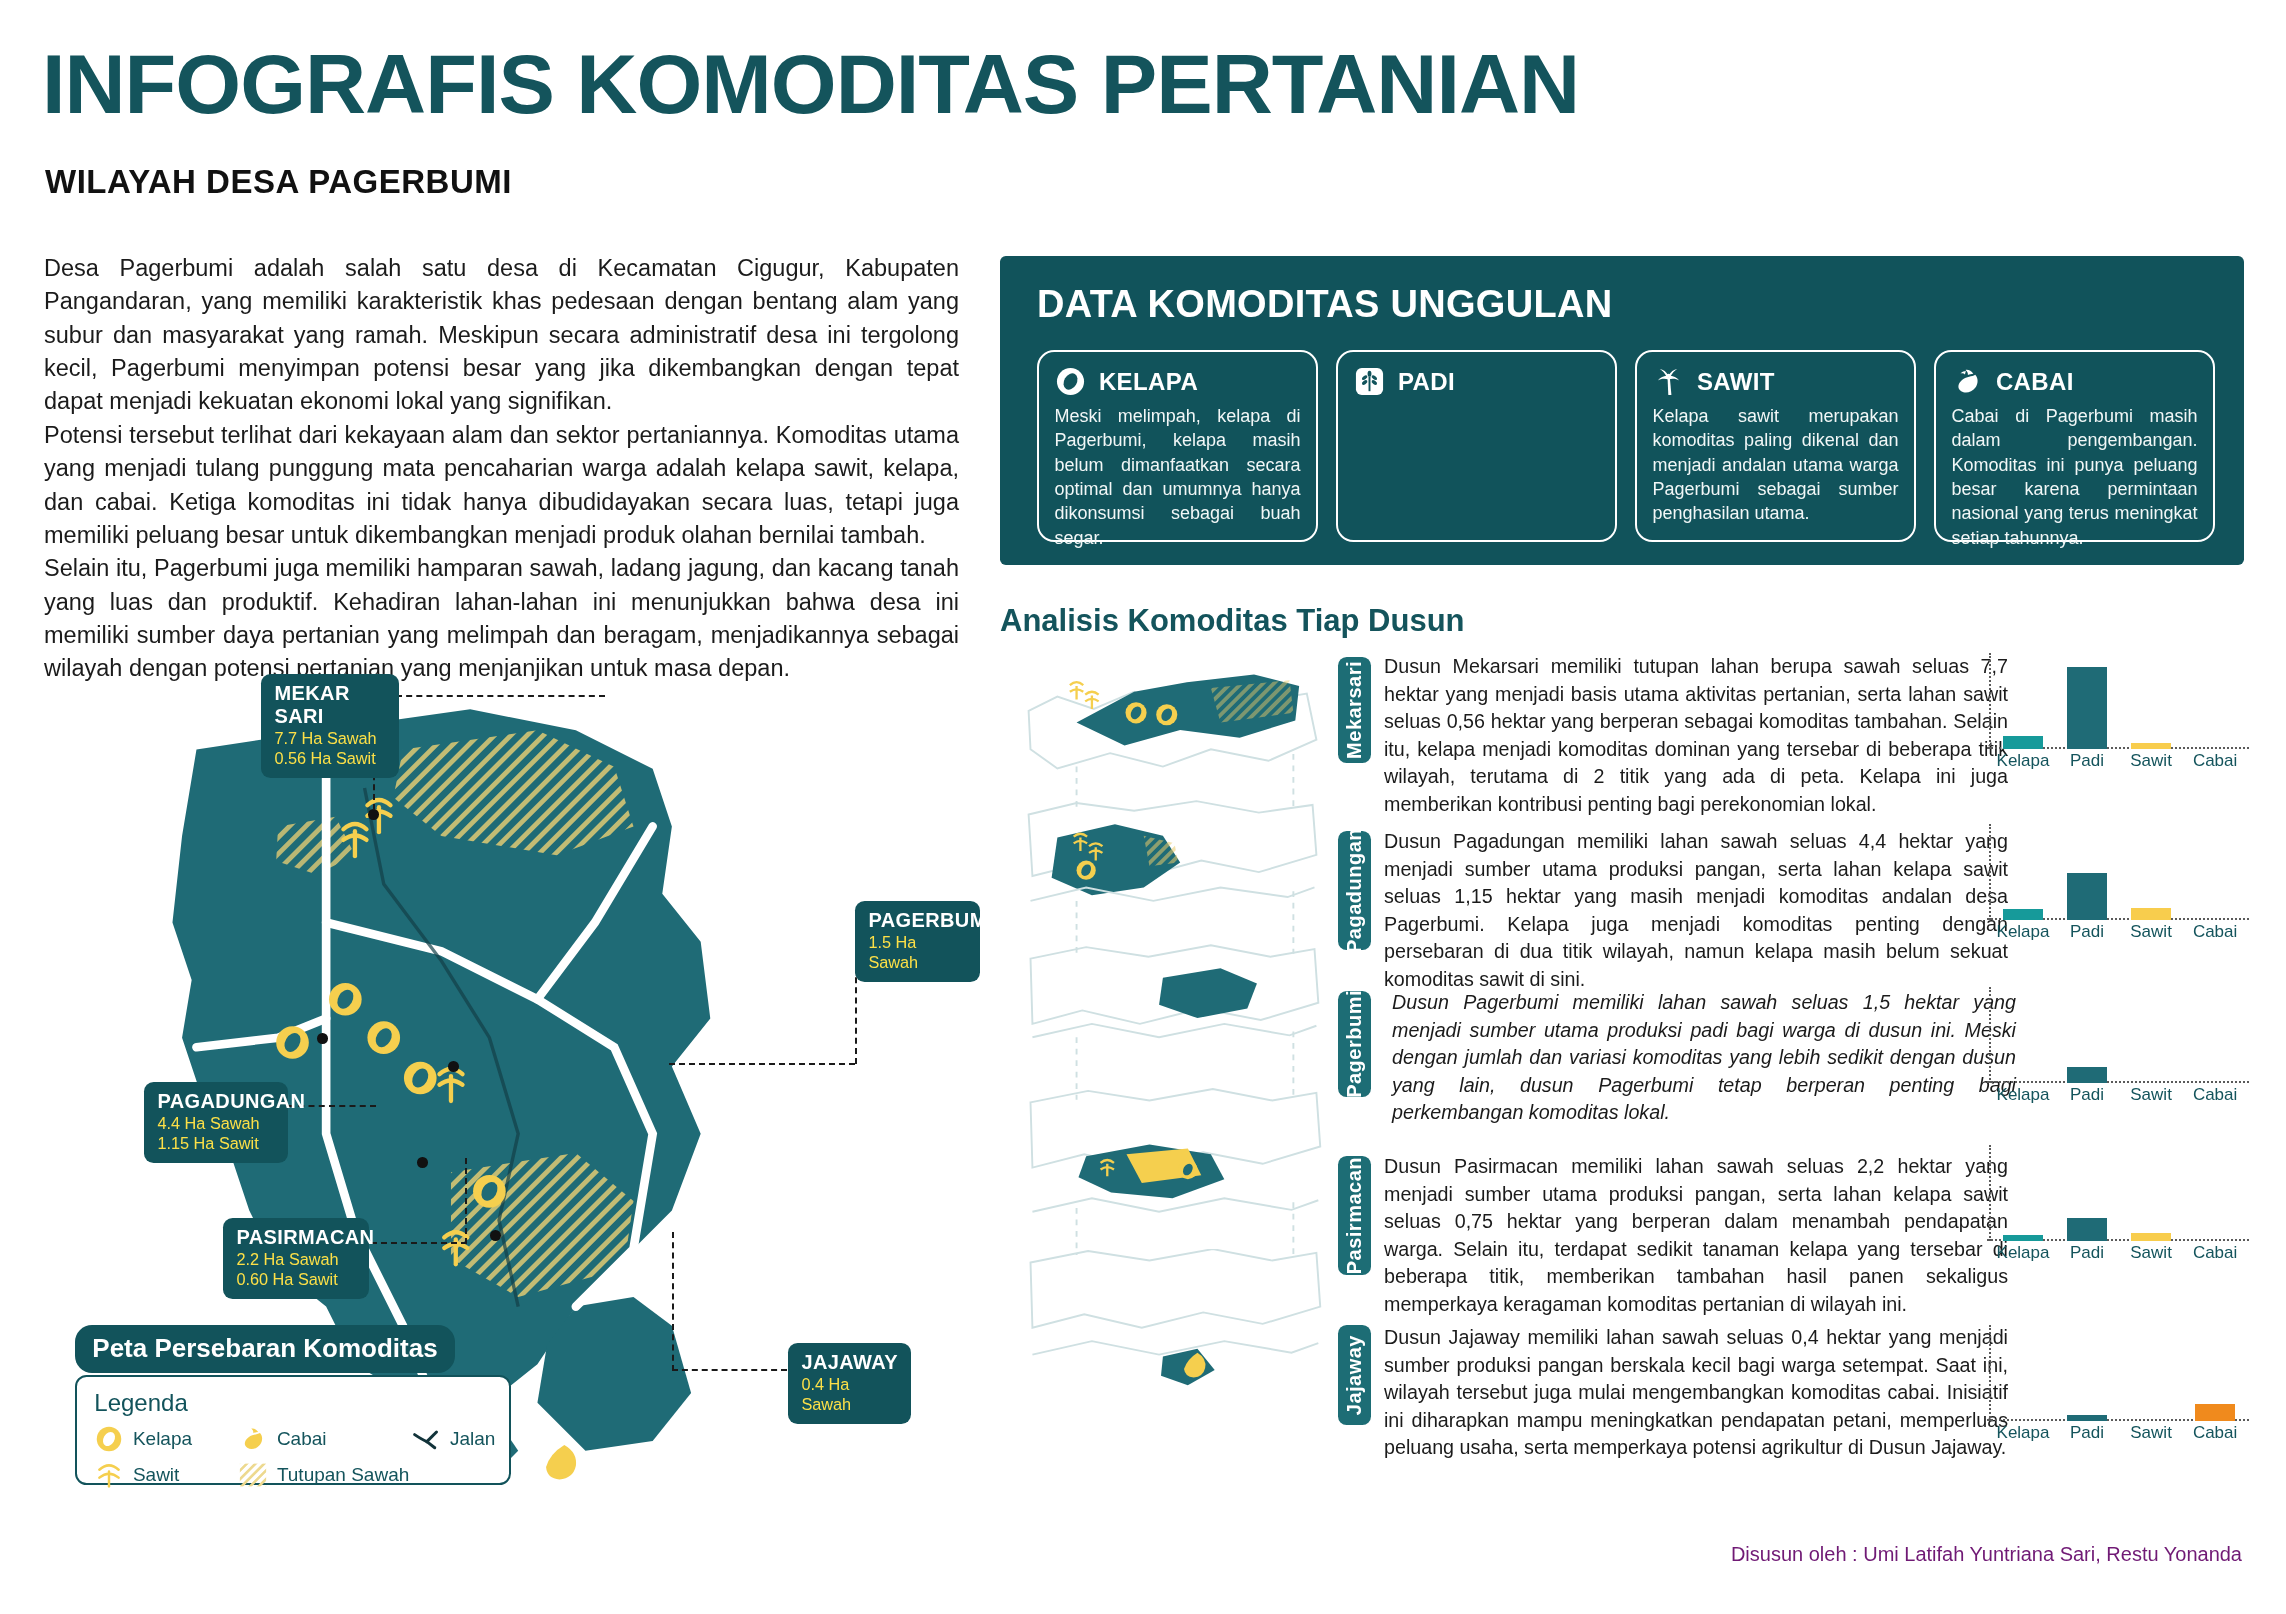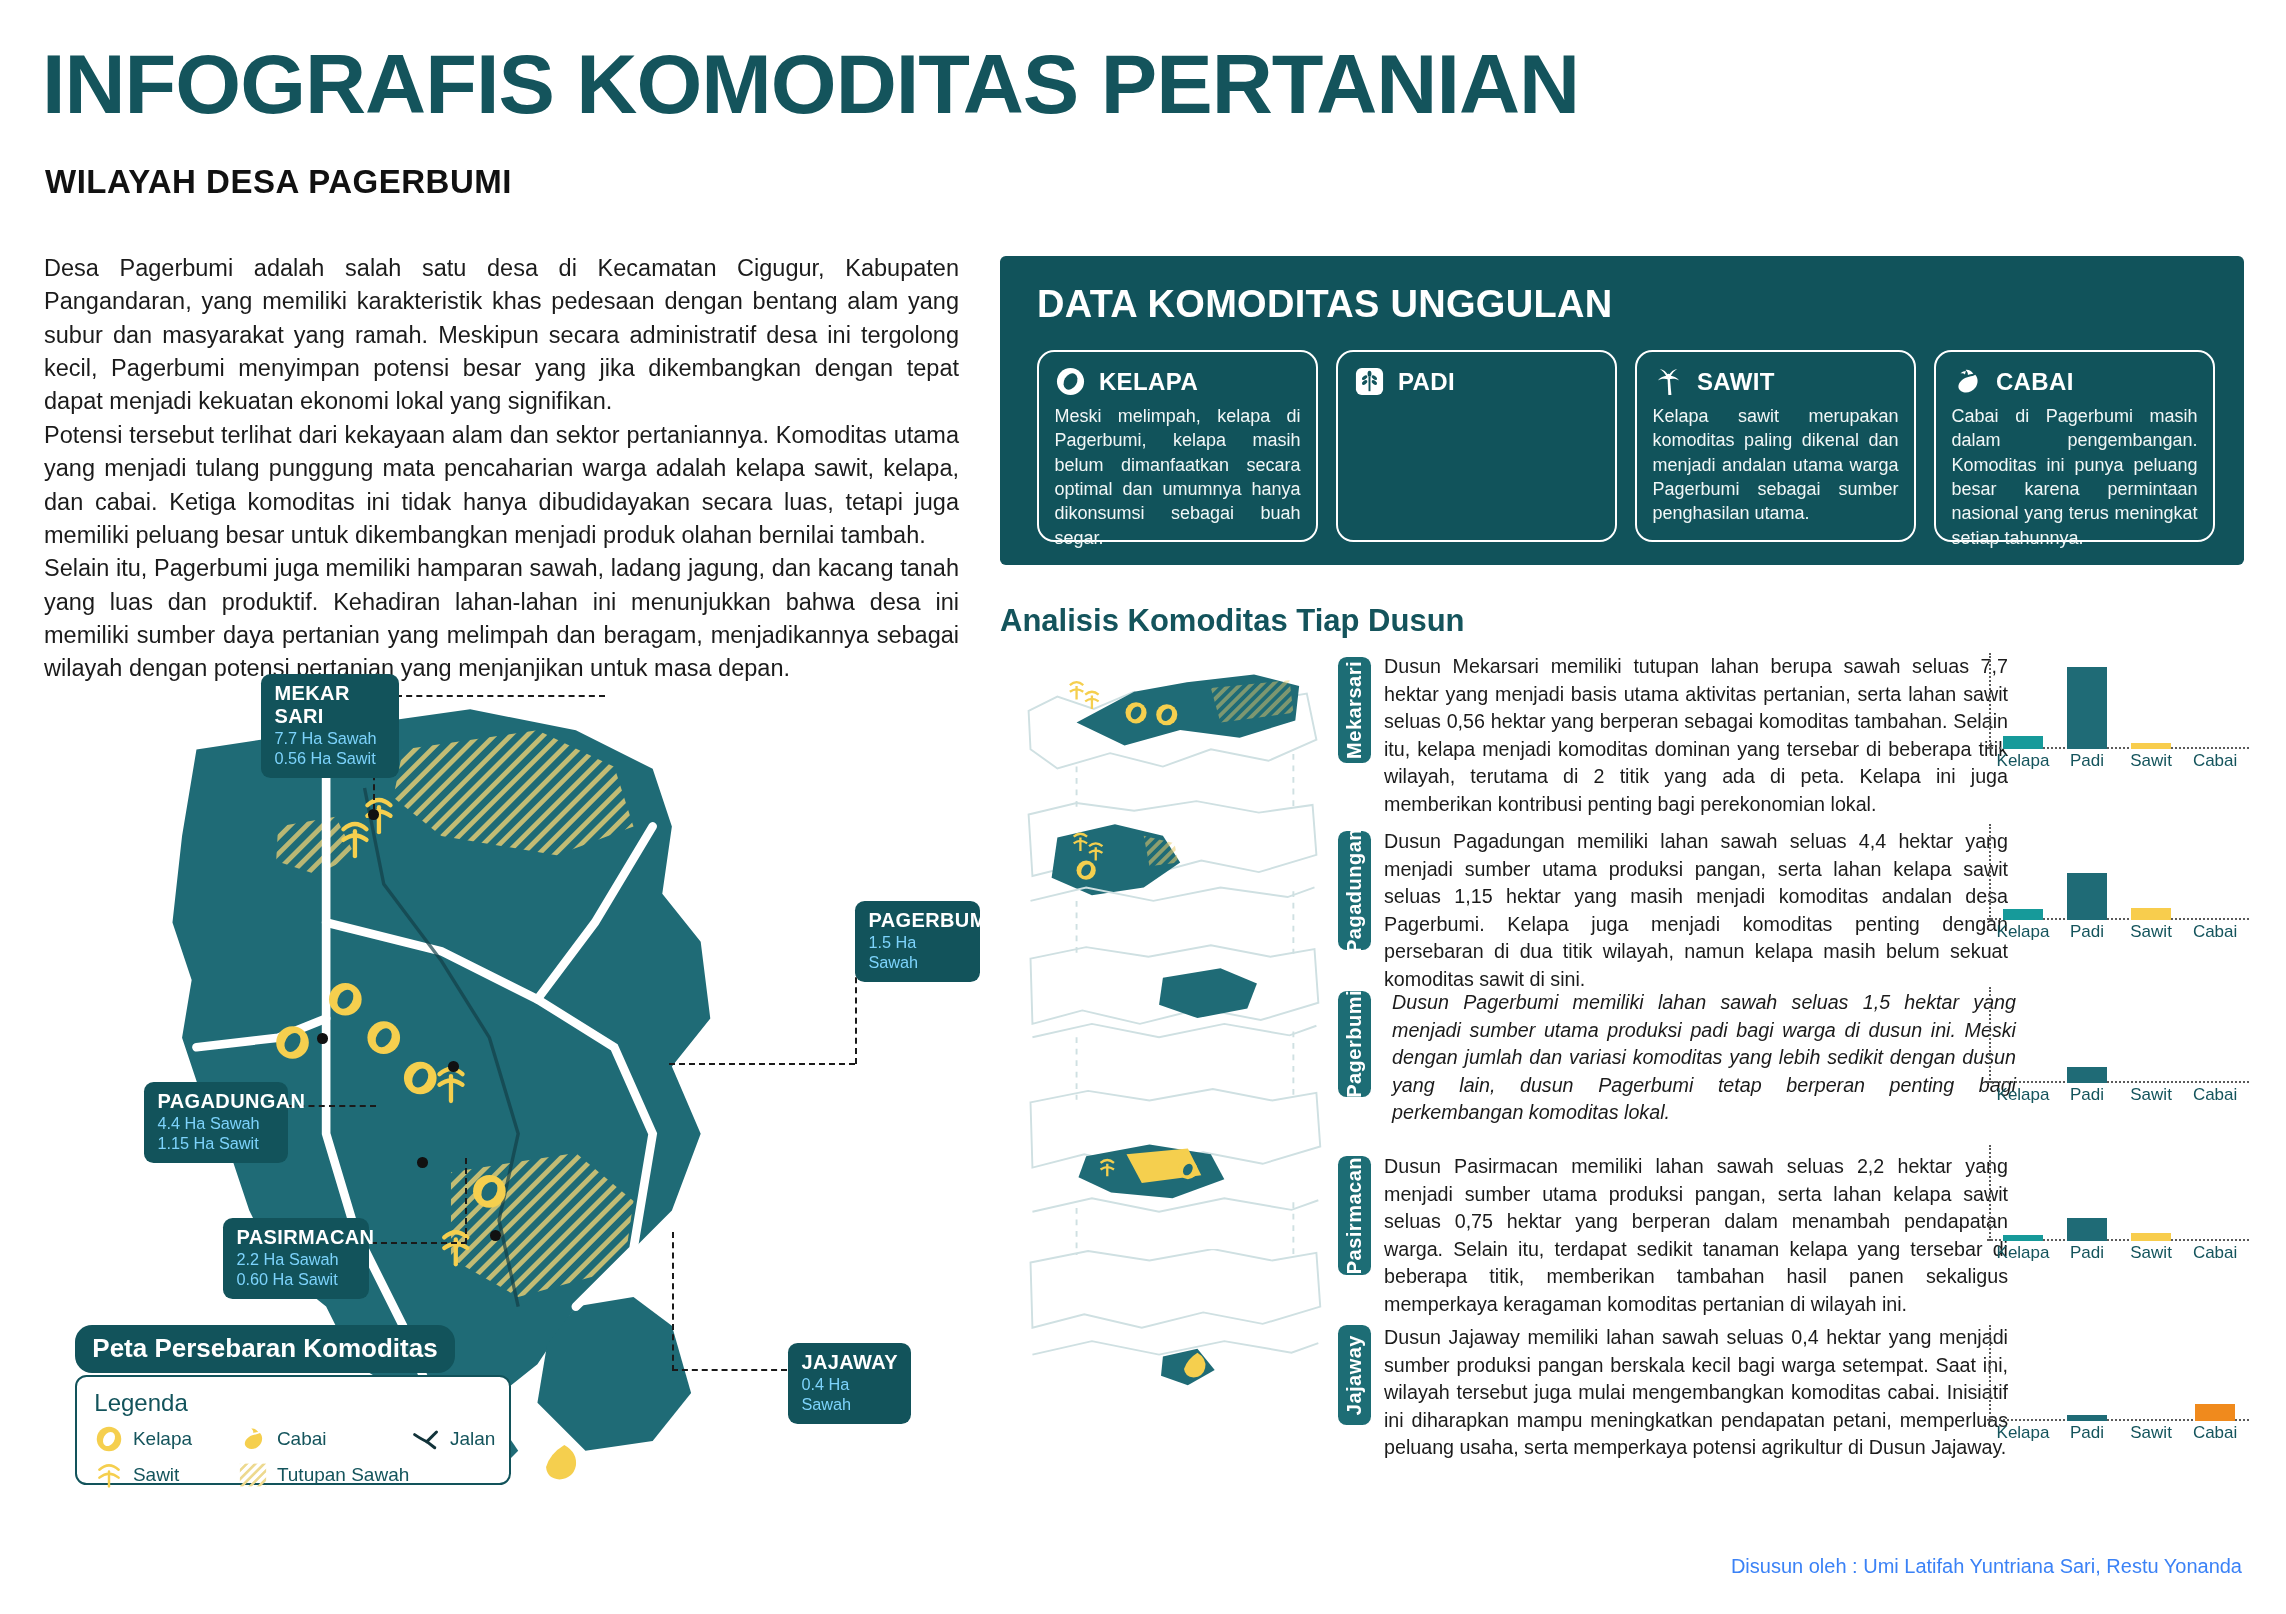--- a/index.html
+++ b/index.html
@@ -108,21 +108,21 @@
 
   
   .map-wrap { position:absolute; left:38px; top:634px; width:922px; height:865px; }
   .map-wrap svg { position:absolute; left:0; top:0; }
 
   .mlabel {
     position:absolute; background:#12535b; border-radius:9.6px;
     color:#ffffff; padding:7.7px 13.4px 9.6px 13.4px;
   }
   .mlabel .mname { font-size:20px; font-weight:bold; letter-spacing:0.4px; }
-  .mlabel .mstat { font-size:16.3px; line-height:1.25; color:#7dd3fc; }
+  .mlabel .mstat { font-size:16.3px; line-height:1.25; color:#fde047; }
 
   .leader { position:absolute; border-top:2.9px dashed #1a1a1a; height:0; }
   .leader-v { position:absolute; border-left:2.9px dashed #1a1a1a; width:0; }
   .leader-dot { position:absolute; width:10.6px; height:10.6px; border-radius:50%; background:#111; }
 
   
   .map-title {
     position:absolute; left:75px; top:1325px;
     background:#12535b; color:#ffffff; border-radius:17px;
     padding:7.7px 17.3px 9.6px 17.3px; font-size:26px; font-weight:bold;
@@ -135,21 +135,21 @@
   .legend h4 { font-size:24px; font-weight:normal; color:#12535b; margin-bottom:7.7px; }
   .legend-grid { display:grid; grid-template-columns: 144px 173px 106px; row-gap:7.7px; align-items:center; }
   .litem { display:flex; align-items:center; gap:9.6px; }
   .litem .li-ico { width:29px; height:29px; display:flex; align-items:center; justify-content:center; }
   .litem .li-ico svg { width:28px; height:28px; }
   .litem .li-txt { font-size:19px; color:#14545c; font-weight:500; }
 
   
   .footer {
     position:absolute; right:44px; top:1543px;
-    font-size:20px; color:#3b82f6;margin-top:12px;
+    font-size:20px; color:#701a75;
   }
 </style>
 </head>
 <body>
 
 <div class="page">
 
   <div class="main-title">INFOGRAFIS KOMODITAS PERTANIAN</div>
   <div class="sub-title">WILAYAH DESA PAGERBUMI</div>
 

